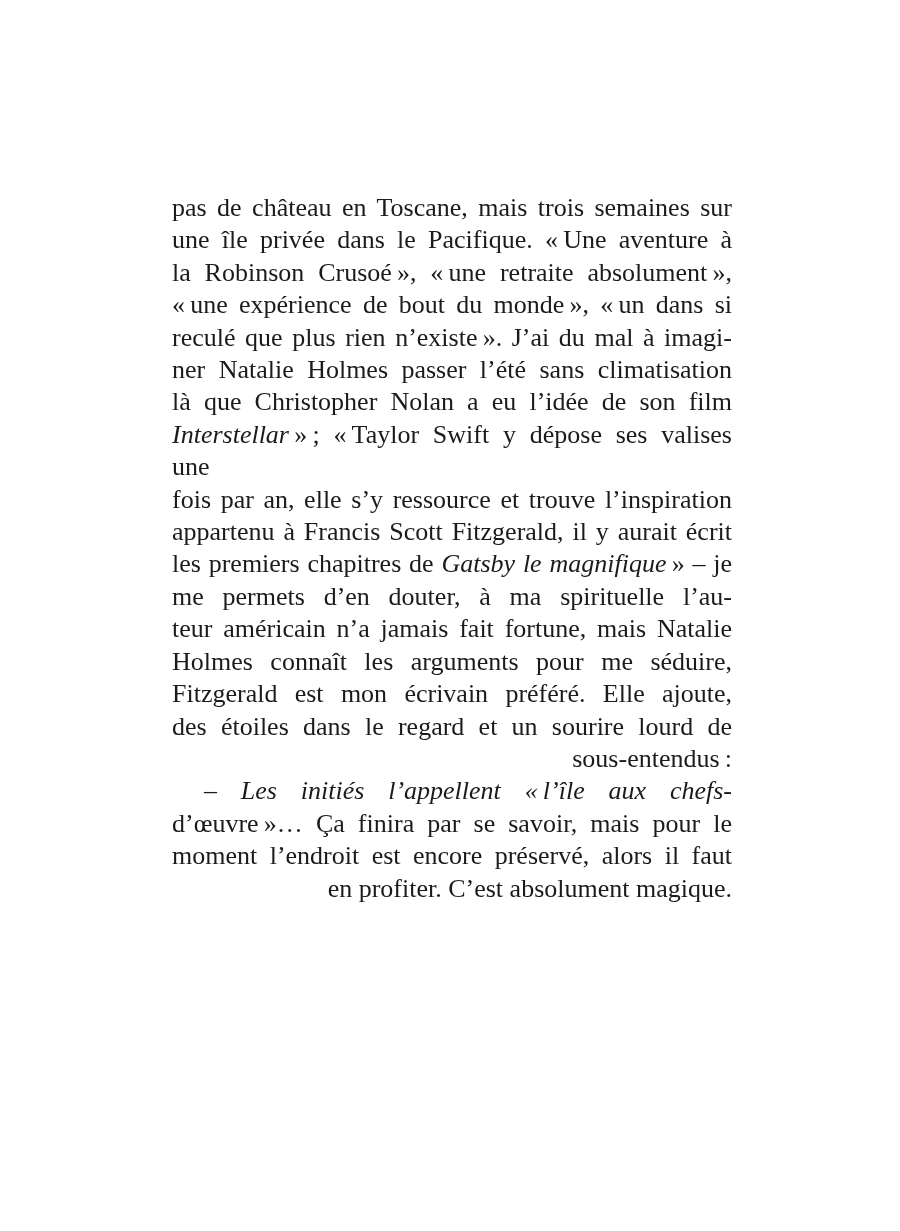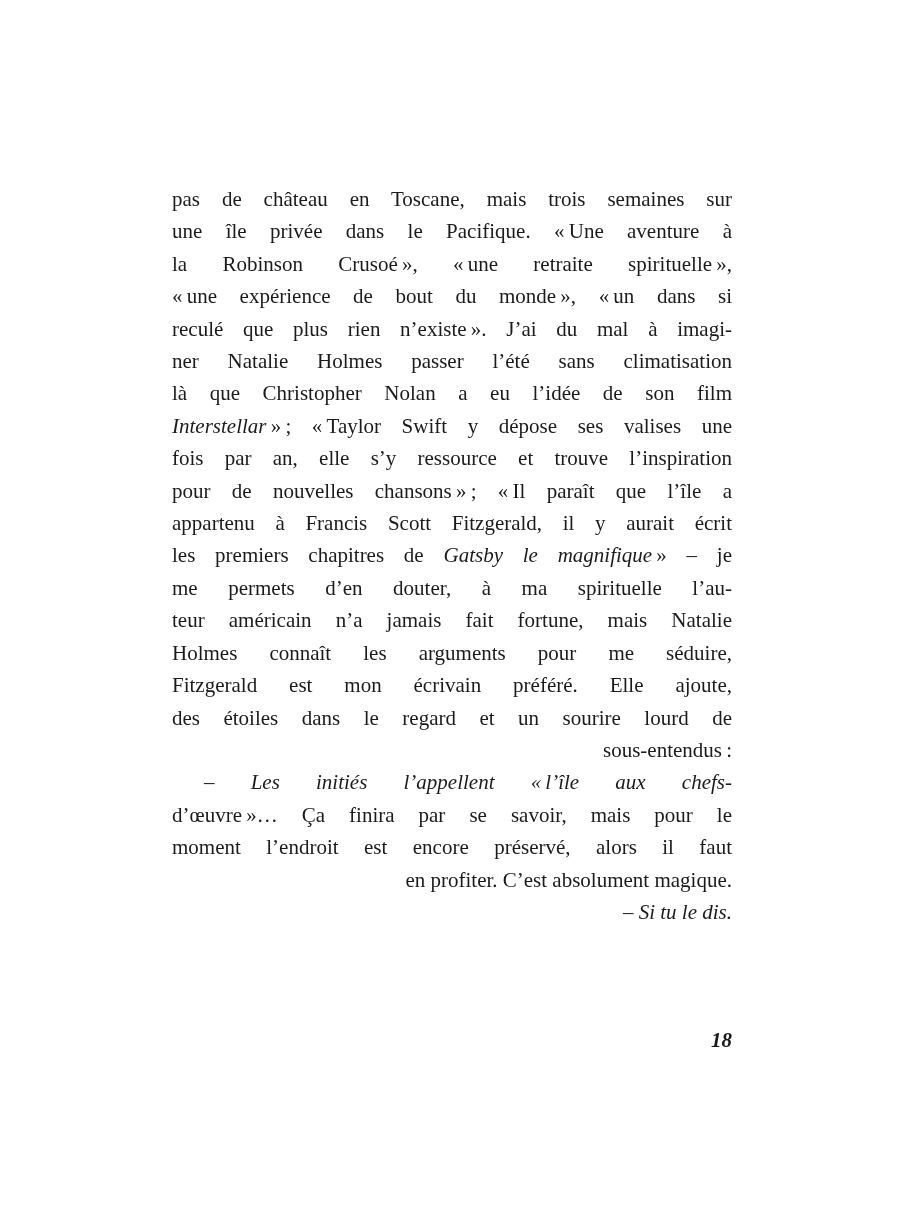--- a/index.html
+++ b/index.html
@@ -12,23 +12,23 @@
     width: 900px;
     height: 1231px;
     background: #ffffff;
     overflow: hidden;
     font-family: "Liberation Serif", serif;
     color: #1b1b1b;
   }
   .text-block {
     position: absolute;
     left: 172px;
-    top: 183px;
+    top: 192px;
     width: 560px;
-    font-size: 21px;
+    font-size: 26px;
   }
   .line {
     line-height: 32.4px;
     text-align: right;
   }
   .line.just {
     text-align: justify;
     text-align-last: justify;
   }
   .line.indent {
@@ -51,36 +51,33 @@
     color: #1b1b1b;
   }
 </style>
 </head>
 <body>
 
 <div class="book-page">
   <div class="text-block">
       <div class="line just"><span>pas de château en Toscane, mais trois semaines sur</span></div>
       <div class="line just"><span>une île privée dans le Pacifique. « Une aventure à</span></div>
-      <div class="line just"><span>la Robinson Crusoé », « une retraite spirituelle »,</span></div>
+      <div class="line just"><span>la Robinson Crusoé », « une retraite absolument »,</span></div>
       <div class="line just"><span>« une expérience de bout du monde », « un dans si</span></div>
       <div class="line just"><span>reculé que plus rien n’existe ». J’ai du mal à imagi-</span></div>
       <div class="line just"><span>ner Natalie Holmes passer l’été sans climatisation</span></div>
       <div class="line just"><span>là que Christopher Nolan a eu l’idée de son film</span></div>
       <div class="line just"><span class="ital">Interstellar</span><span> » ; « Taylor Swift y dépose ses valises une</span></div>
       <div class="line just"><span>fois par an, elle s’y ressource et trouve l’inspiration</span></div>
-      <div class="line just"><span>pour de nouvelles chansons » ; « Il paraît que l’île a</span></div>
       <div class="line just"><span>appartenu à Francis Scott Fitzgerald, il y aurait écrit</span></div>
       <div class="line just"><span>les premiers chapitres de </span><span class="ital">Gatsby le magnifique</span><span> » – je</span></div>
       <div class="line just"><span>me permets d’en douter, à ma spirituelle l’au-</span></div>
       <div class="line just"><span>teur américain n’a jamais fait fortune, mais Natalie</span></div>
       <div class="line just"><span>Holmes connaît les arguments pour me séduire,</span></div>
       <div class="line just"><span>Fitzgerald est mon écrivain préféré. Elle ajoute,</span></div>
       <div class="line just"><span>des étoiles dans le regard et un sourire lourd de</span></div>
       <div class="line"><span>sous-entendus :</span></div>
       <div class="line just indent"><span>– Les initiés l’appellent « l’île aux chefs-</span></div>
       <div class="line just"><span>d’œuvre »… Ça finira par se savoir, mais pour le</span></div>
       <div class="line just"><span>moment l’endroit est encore préservé, alors il faut</span></div>
       <div class="line"><span>en profiter. C’est absolument magique.</span></div>
-      <div class="line indent"><span>– Si tu le dis.</span></div>
     </div>
-  <div class="page-number">18</div>
 </div>
 
 </body></html>

